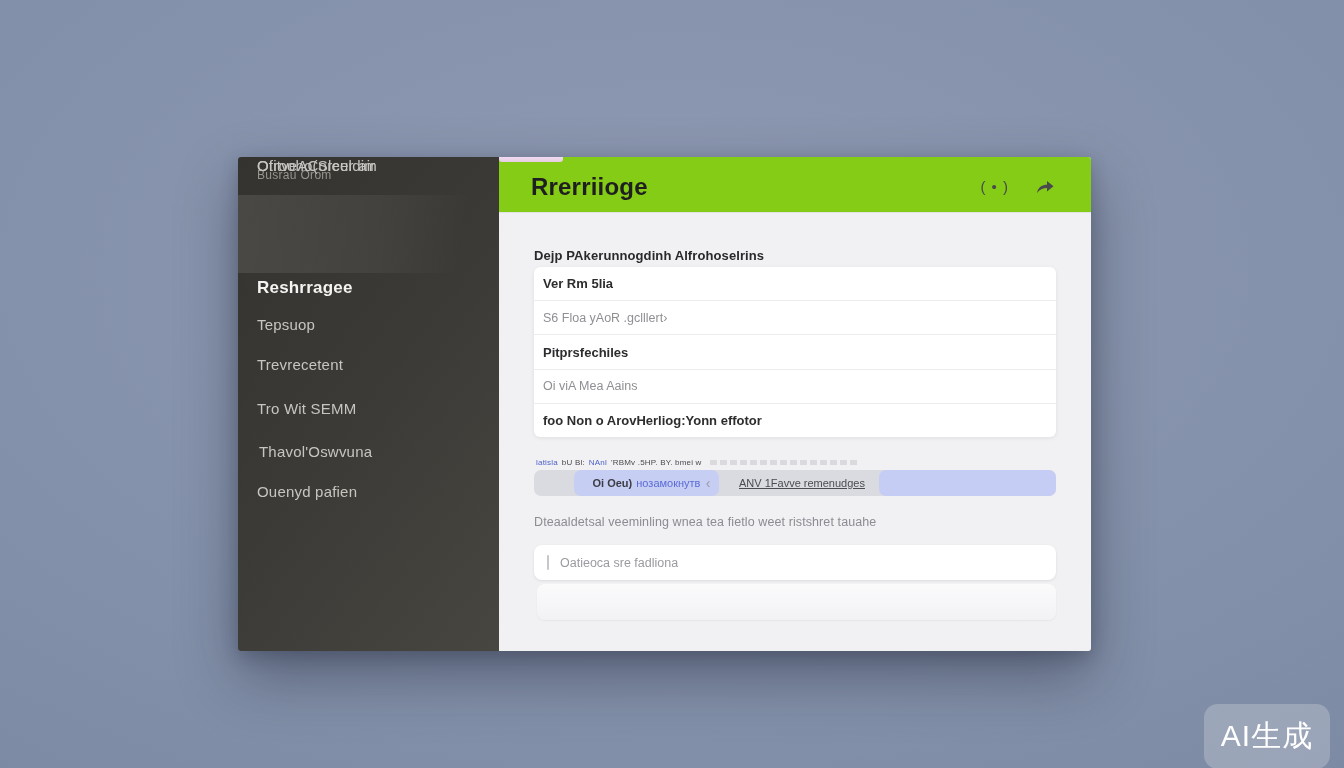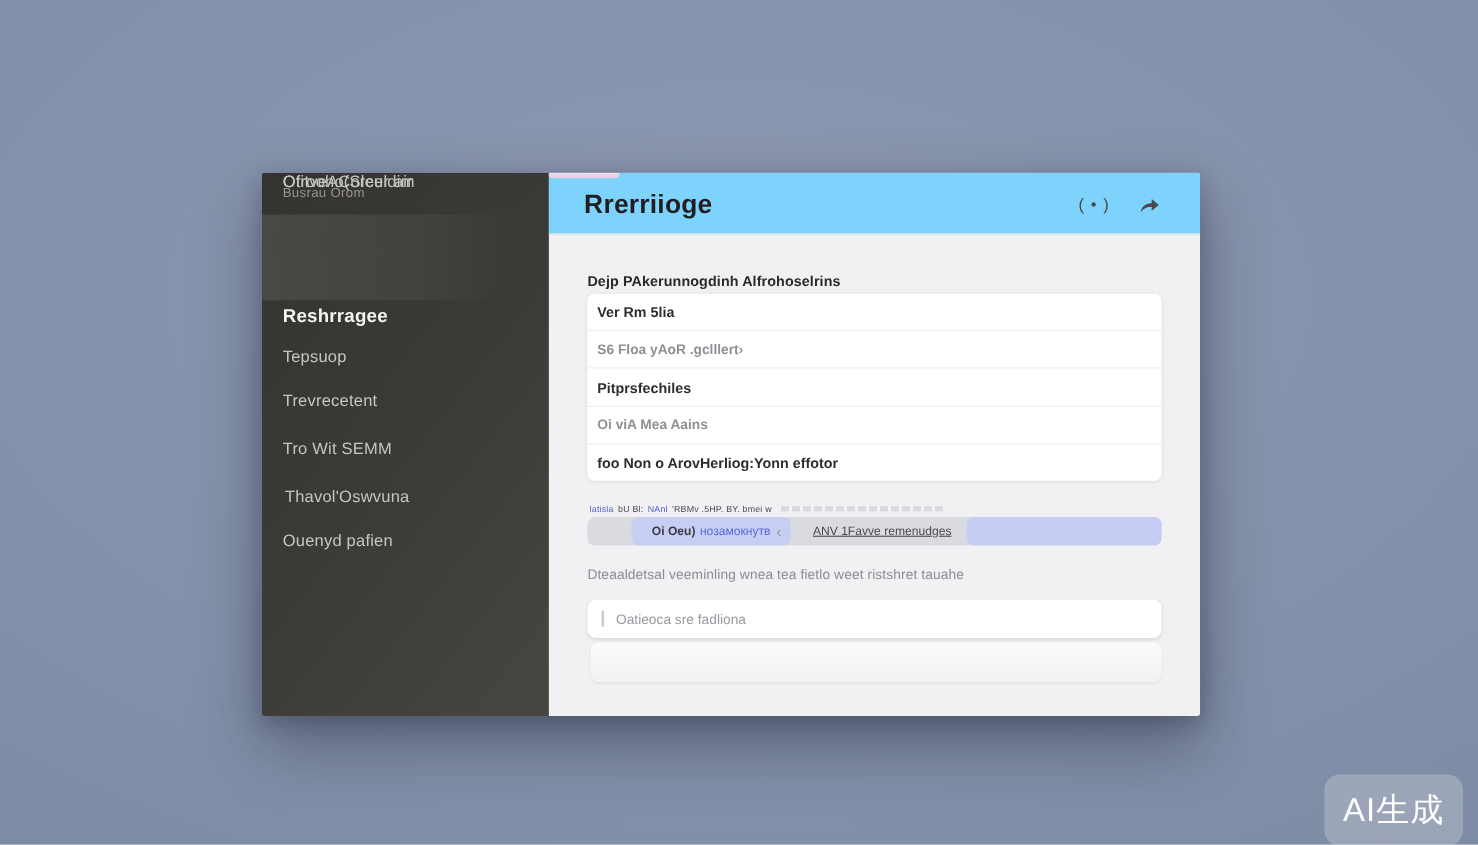--- a/index.html
+++ b/index.html
@@ -50,21 +50,21 @@
   .sb-item:nth-of-type(8) { top: 326px; }
 
   
   .main { position: relative; flex: 1; background: #f1f0f2; }
   .pink-tab {
     position: absolute; left: 0; top: 0; width: 64px; height: 5px;
     background: linear-gradient(#f2dcf1, #e5cde4); border-radius: 0 0 3px 3px; z-index: 6;
   }
   .m-header {
     position: absolute; left: 0; top: 0; width: 100%; height: 56px;
-    background: #7dd3fc; border-bottom: 1px solid #e2e1e3;
+    background: #84cc16; border-bottom: 1px solid #e2e1e3;
     display: flex; align-items: center; padding: 4px 36px 0 32px;
   }
   .m-title {
     font-size: 24px; font-weight: 700; color: #1f1f21; letter-spacing: 0.2px;
   }
   .hdr-icons { margin-left: auto; display: flex; align-items: center; gap: 26px; }
   .record-glyph { font-size: 15px; color: #4a4a4c; letter-spacing: 1px; cursor: pointer; }
   .share-arrow { width: 20px; height: 18px; cursor: pointer; display: block; }
 
   
@@ -79,21 +79,21 @@
     display: flex; flex-direction: column; overflow: hidden;
   }
   .card .row {
     flex: 1; display: flex; align-items: center;
     border-bottom: 1px solid #ededf0; cursor: pointer;
     font-size: 13px; color: #2d2d30; padding-left: 9px;
   }
   .card .row:last-child { border-bottom: none; }
   .card .row.strong { font-weight: 700; }
   .card .row.semibold { font-weight: 600; }
-  .card .row.muted { font-weight: 700; color: #8f8f95; font-size: 12.5px; }
+  .card .row.muted { font-weight: 400; color: #8f8f95; font-size: 12.5px; }
 
   .fine-print {
     position: absolute; left: 37px; top: 301px; font-size: 8px; letter-spacing: 0.2px;
     color: #4a4a50; white-space: nowrap; display: flex; align-items: center; gap: 4px;
   }
   .fine-print .lnk { color: #4d62c9; cursor: pointer; }
   .fine-print .fade-tail {
     display: inline-block; width: 150px; height: 5px; margin-left: 4px; opacity: 0.45;
     background: repeating-linear-gradient(90deg, #bdbdc6 0 7px, transparent 7px 10px);
   }

